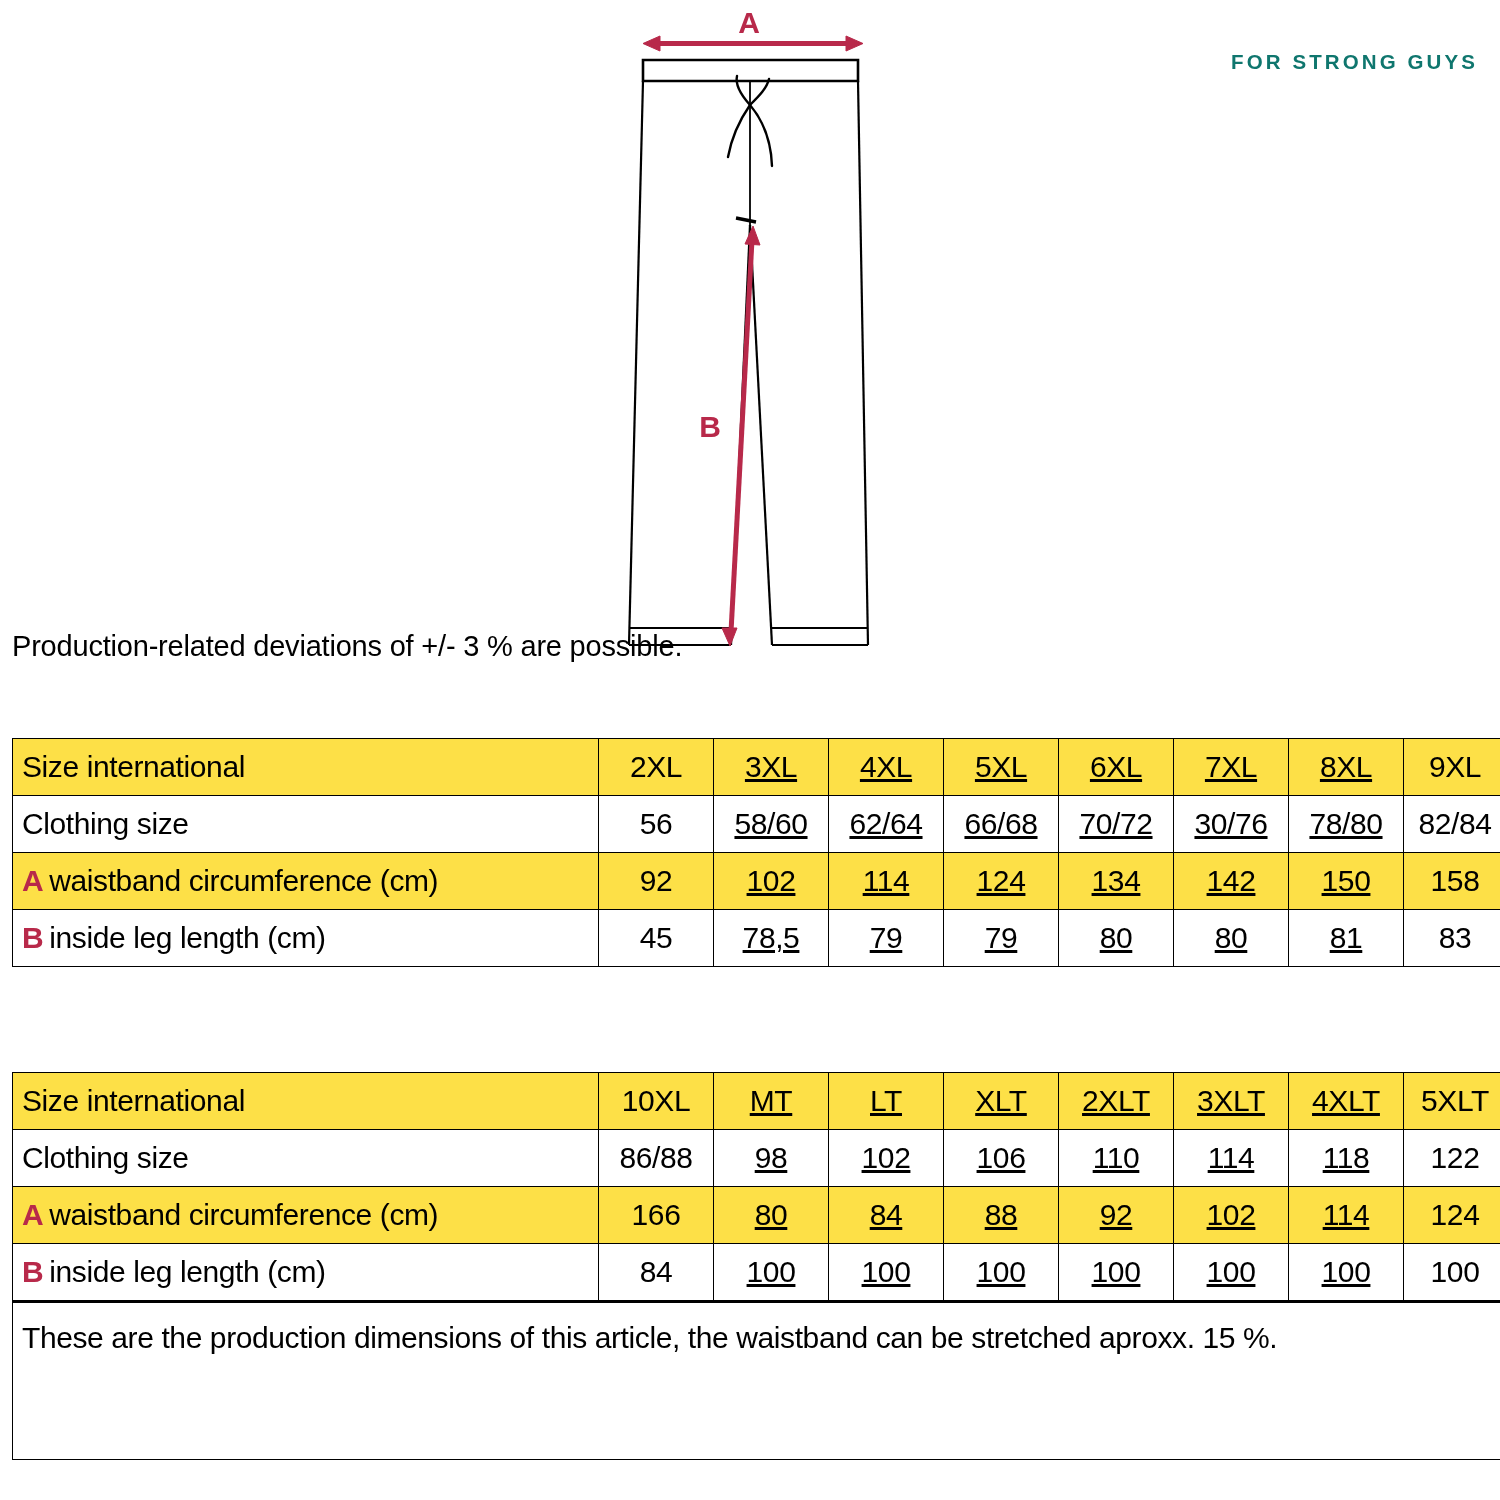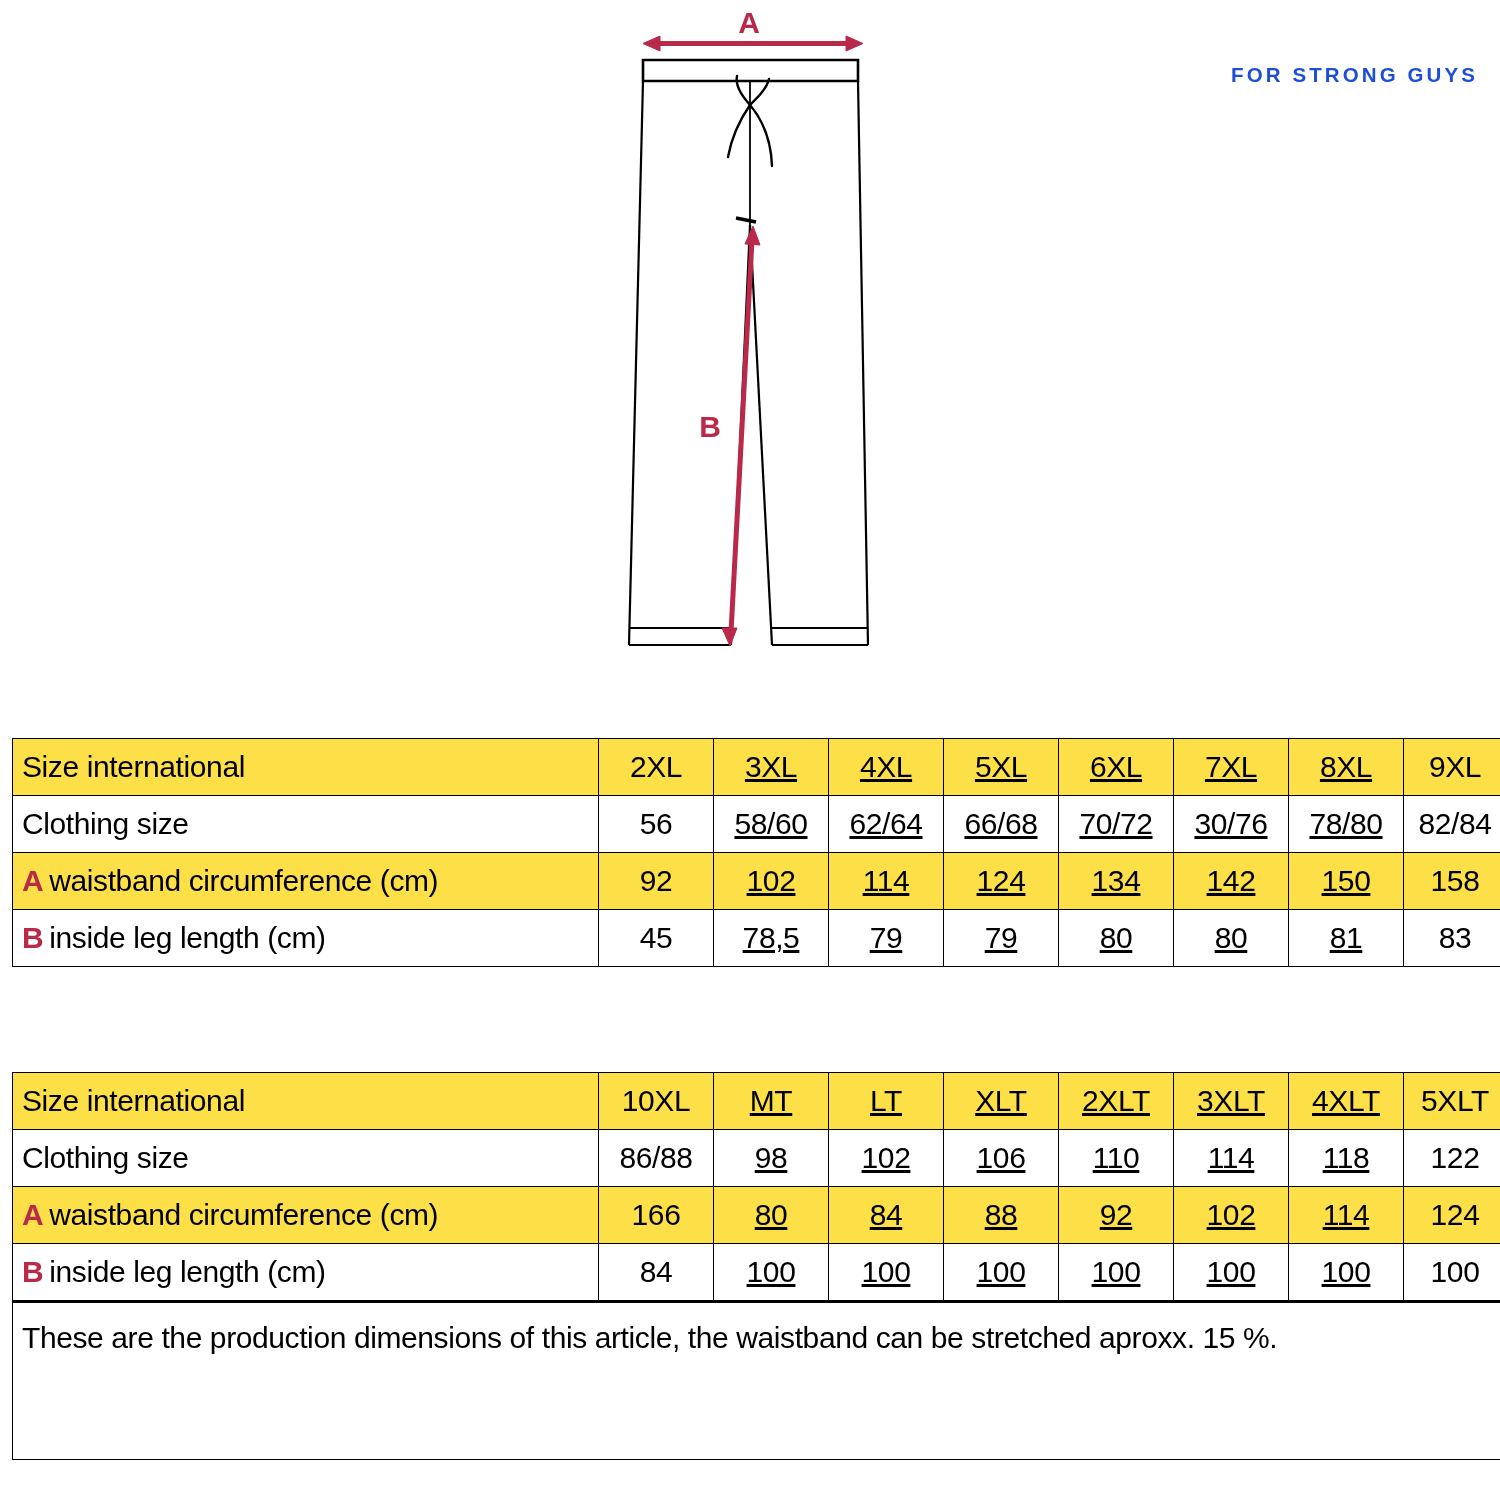--- a/index.html
+++ b/index.html
@@ -29,23 +29,23 @@
     letter-spacing: 16px;
     font-weight: 400;
     color: #2b2d45;
     padding-left: 16px;
     display: block;
   }
   #brand-tagline {
     font-size: 20.5px;
     letter-spacing: 3.1px;
     font-weight: bold;
-    color: #1d4ed8;
+    color: #0f766e;
     display: block;
-    margin-top: 17px;
+    margin-top: 4px;
     padding-left: 16px;
   }
 
   
   #pants-illustration {
     position: absolute;
     left: 600px;
     top: 0px;
     width: 310px;
     height: 670px;
@@ -176,20 +176,21 @@
   <text x="110" y="437" font-family="Liberation Sans, sans-serif" font-size="30" font-weight="bold" fill="#b8294a" text-anchor="middle">B</text>
 
   <g stroke="#b8294a" fill="#b8294a">
     <line x1="152" y1="240" x2="131" y2="632" stroke-width="5"></line>
     <polygon points="153,226 145,244 160,245"></polygon>
     <polygon points="130,646 122,628 137,628"></polygon>
   </g>
 </svg>
 
 <div id="guide-heading-block">
+  <div id="guide-subtitle">Production-related deviations of +/- 3 % are possible.</div>
 </div>
 
 <table id="size-table-1" class="size-table">
   <tbody>
     <tr class="shaded">
       <td class="row-label">Size international</td>
       <td class="col-first">2XL</td>
       <td class="col-data">3XL</td>
       <td class="col-data">4XL</td>
       <td class="col-data">5XL</td>

